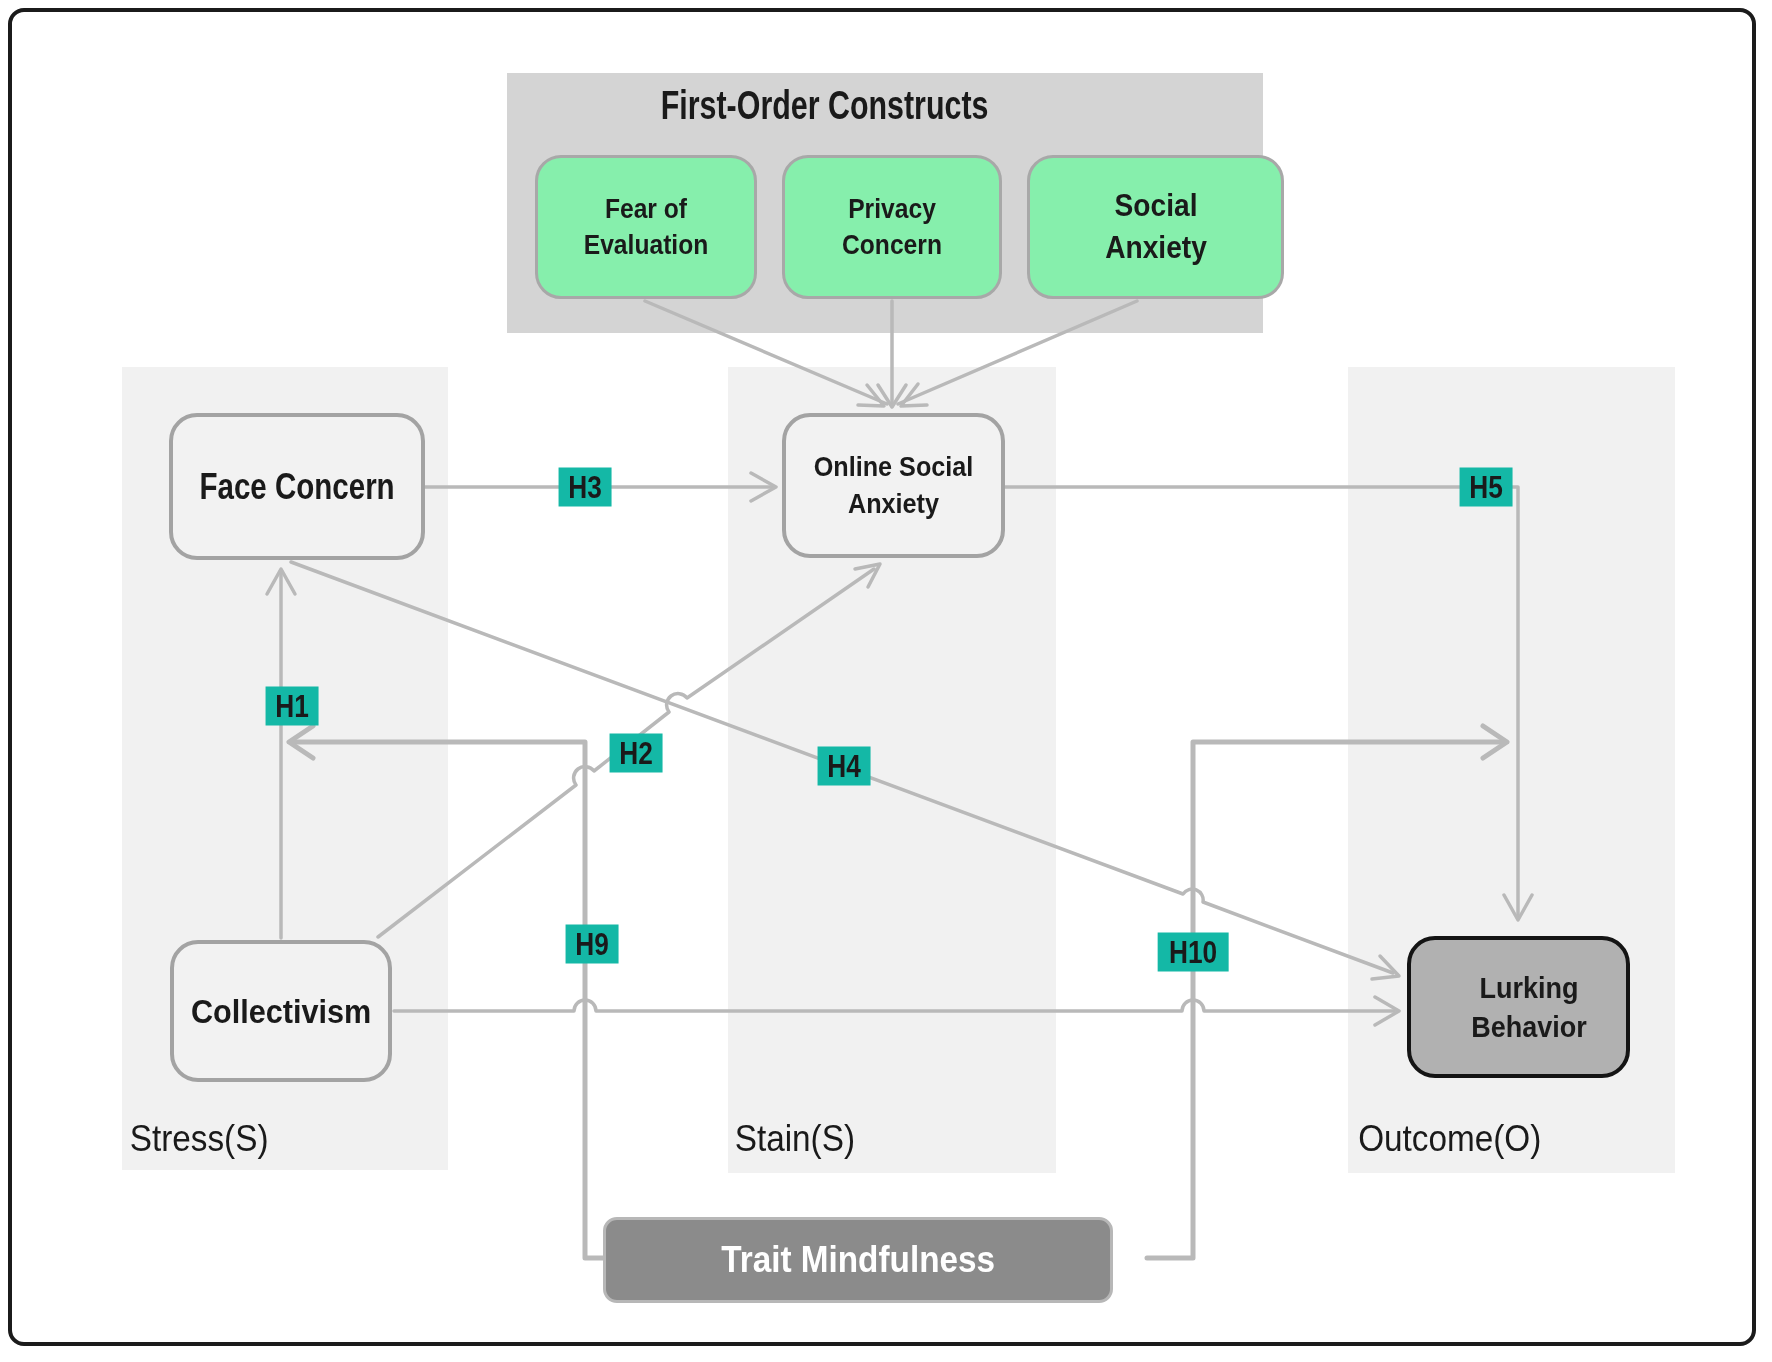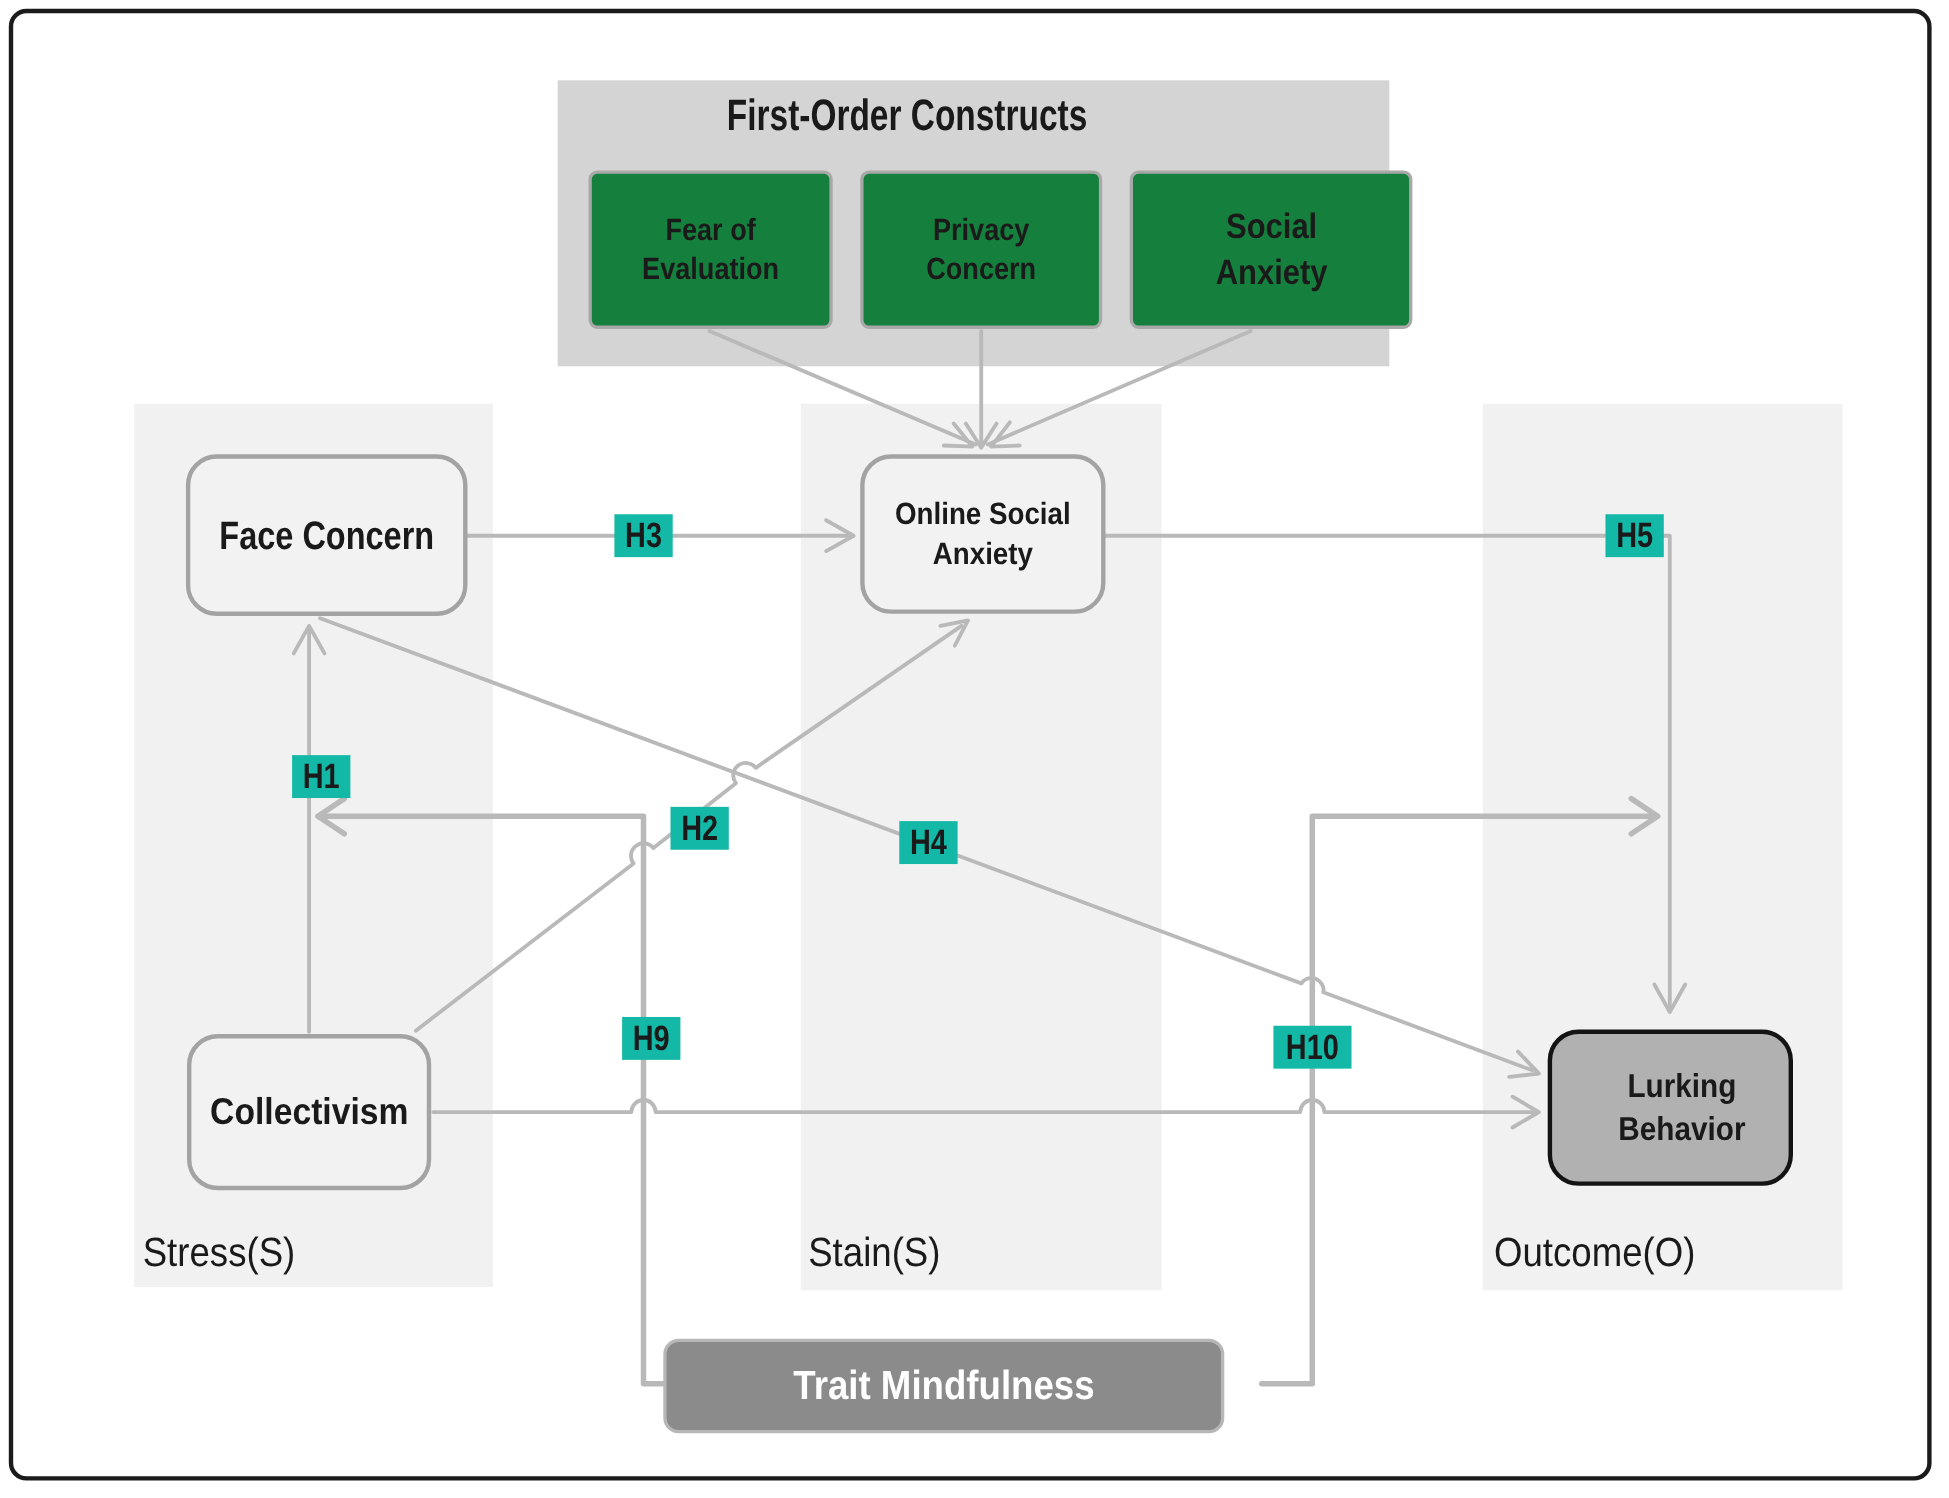--- a/index.html
+++ b/index.html
@@ -18,21 +18,21 @@
     display:flex;align-items:center;justify-content:center;
     font-size:40px;font-weight:bold;white-space:nowrap;
   }
   svg.lines{position:absolute;left:0;top:0;z-index:2;}
   .box{
     position:absolute;box-sizing:border-box;z-index:3;
     display:flex;align-items:center;justify-content:center;text-align:center;
     font-weight:bold;
   }
   .box-light{background:#f2f2f2;border:4px solid #a3a3a3;border-radius:28px;}
-  .box-panel{background:#15803d;border:3px solid #a8a8a8;border-radius:8px;}
+  .box-panel{background:#86efac;border:3px solid #a8a8a8;border-radius:26px;}
   .box-dark{background:#b1b1b1;border:4px solid #141414;border-radius:28px;padding-left:20px;}
   .box-trait{background:#8b8b8b;border:3px solid #b7b7b7;border-radius:14px;color:#ffffff;}
   .cond{display:inline-block;transform:scaleX(0.82);transform-origin:50% 50%;white-space:nowrap;}
   .cond2{display:inline-block;transform:scaleX(0.88);transform-origin:50% 50%;}
   .condT{display:inline-block;transform:scaleX(0.76);transform-origin:50% 50%;}
   .narrow{display:inline-block;transform:scaleX(0.90);transform-origin:50% 50%;}
   .wrap{white-space:normal;line-height:1.3;}
   .hlabel{
     position:absolute;z-index:4;background:#14b8a6;padding:1px 6px;
     font-weight:bold;font-size:32px;transform:translate(-50%,-50%);

